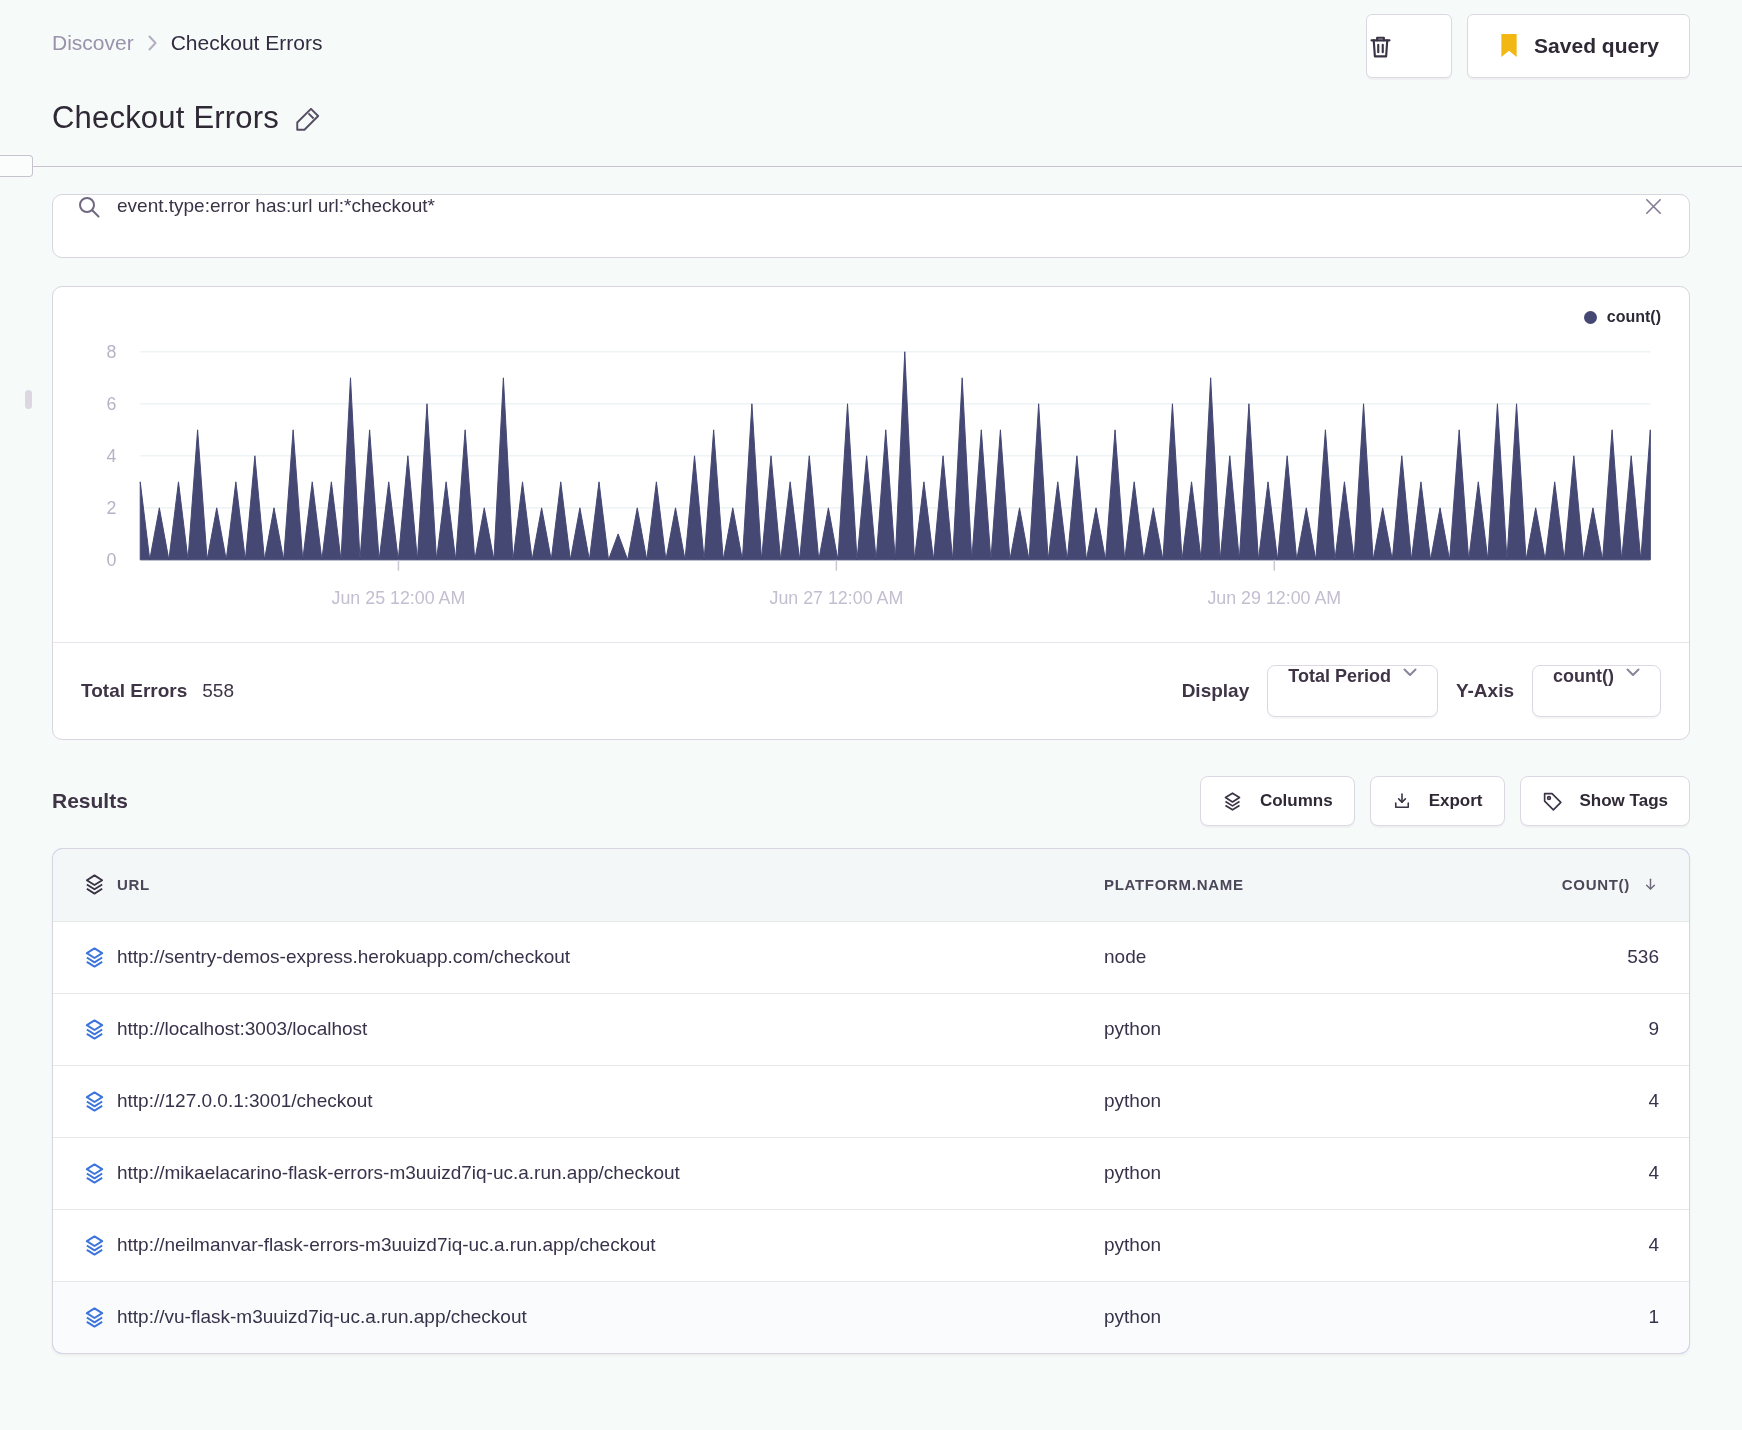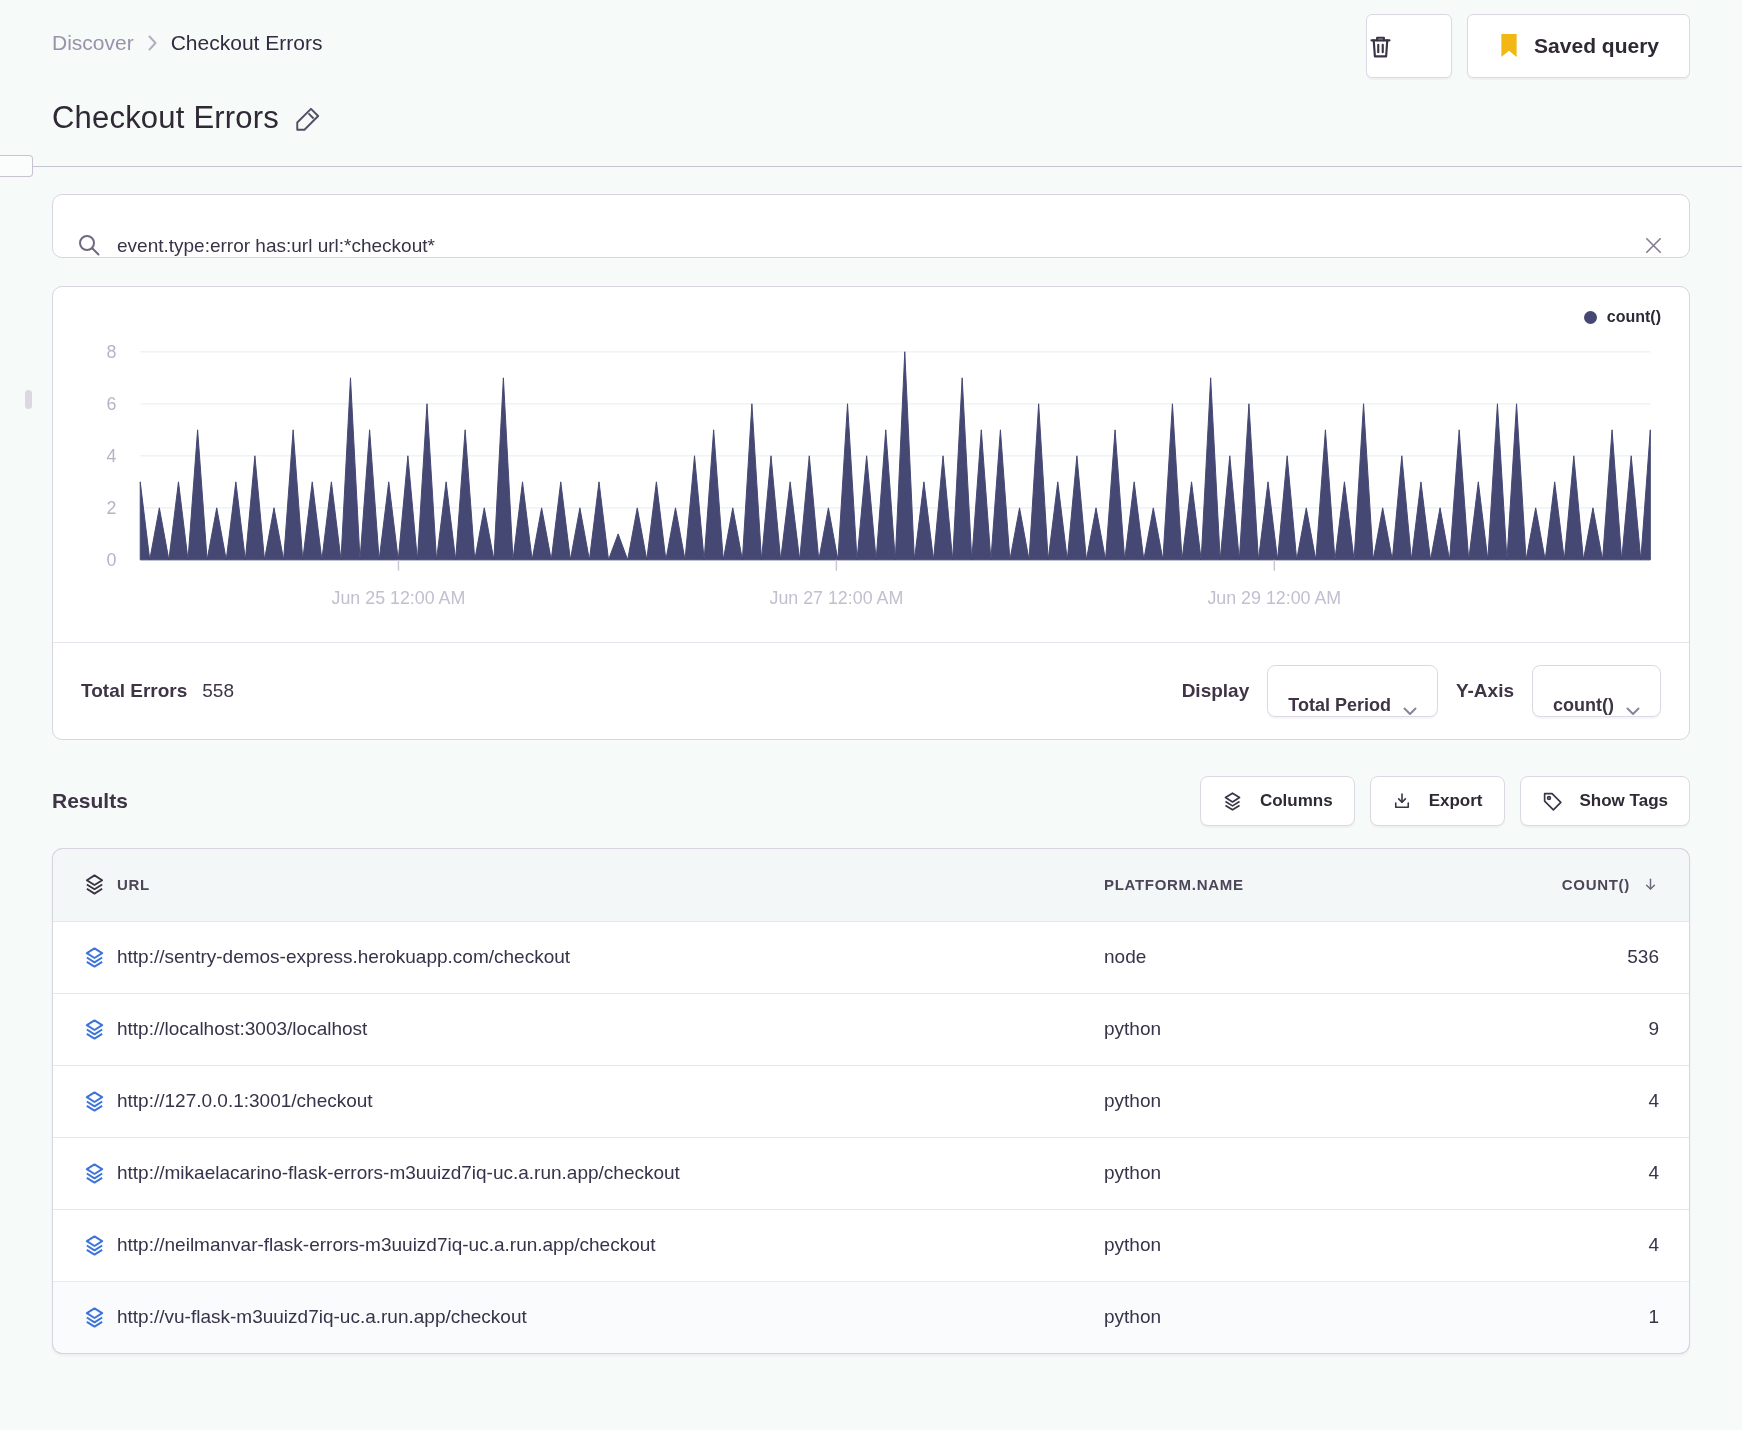--- a/index.html
+++ b/index.html
@@ -37,40 +37,40 @@
   .divider-handle {
     position: absolute; left: 0; top: -11px; width: 33px; height: 22px;
     background: #fbfdfc; border: 1px solid #c8c3d1; border-left: none; border-radius: 0 4px 4px 0;
   }
   .scroll-pill { position: absolute; left: 25px; top: 390px; width: 7px; height: 19px; border-radius: 4px; background: #dcd8e2; }
 
   
   .search-bar {
     margin-top: 27px; height: 64px; background: #fff;
     border: 1px solid #d8d4e0; border-radius: 10px;
-    display: flex; align-items: flex-end; padding: 0 24px; gap: 16px;
+    display: flex; align-items: flex-start; padding: 0 24px; gap: 16px;
   }
   .search-icon { color: #6f687e; display: flex; }
   .search-input { flex: 1; border: none; outline: none; background: transparent; font-size: 19px; color: #3a3346; font-family: inherit; }
   .clear-icon { color: #837b93; display: flex; cursor: pointer; }
 
   
   .chart-card { margin-top: 28px; background: #fff; border: 1px solid #d8d4e0; border-radius: 10px; }
   .legend-row { display: flex; justify-content: flex-end; align-items: center; gap: 10px; padding: 22px 28px 0; height: 38px; }
   .legend-dot { width: 13px; height: 13px; border-radius: 50%; background: var(--chart); }
   .legend-label { font-size: 16px; font-weight: 600; color: #2d2a38; }
   .chart-svg { display: block; width: 100%; height: auto; }
   .chart-footer { border-top: 1px solid #e7e4ec; display: flex; align-items: center; gap: 18px; padding: 22px 28px; }
   .total-events { display: flex; align-items: baseline; gap: 15px; margin-right: auto; }
   .footer-label { font-size: 19px; font-weight: 700; color: #3e3446; }
   .footer-value { font-size: 19px; color: #3e3446; }
   .dropdown-btn {
     height: 52px; background: #fff; border: 1px solid #dcd8e3; border-radius: 8px;
     box-shadow: 0 2px 1px rgba(43,34,51,0.04);
-    display: flex; align-items: flex-end; gap: 12px; padding: 0 20px;
+    display: flex; align-items: flex-start; gap: 12px; padding: 0 20px;
     font-size: 18px; font-weight: 600; color: #3e3446; cursor: pointer;
   }
   .chev { color: #8a8499; display: flex; margin-top: 2px; }
 
   
   .results-row { display: flex; justify-content: space-between; align-items: center; margin-top: 36px; }
   .results-heading { font-size: 21px; font-weight: 700; color: #3e3446; }
   .results-buttons { display: flex; gap: 15px; }
   .small-btn {
     height: 50px; background: #fff; border: 1px solid #dcd8e3; border-radius: 8px;

